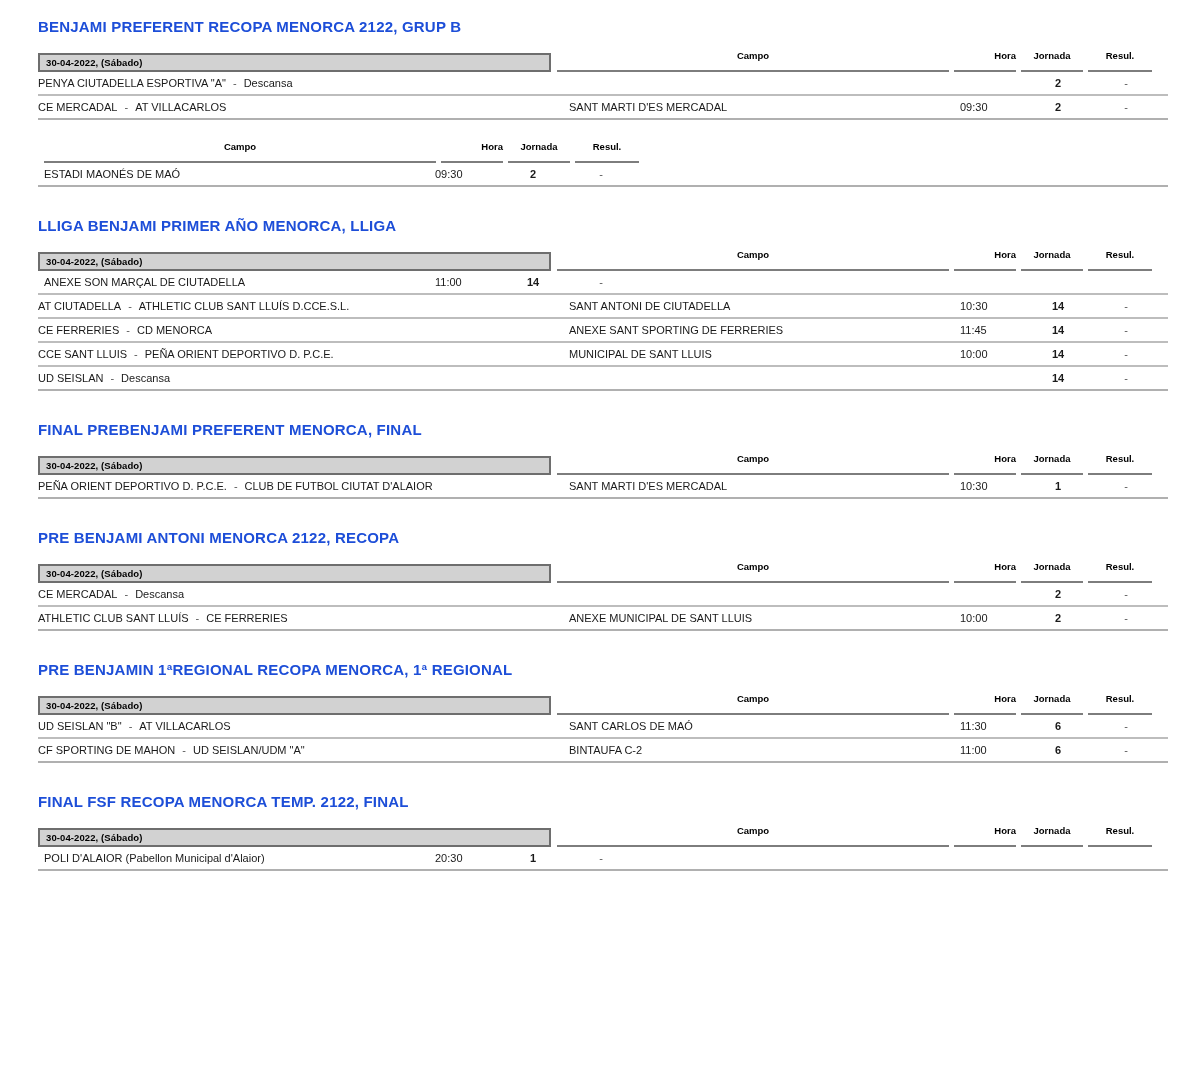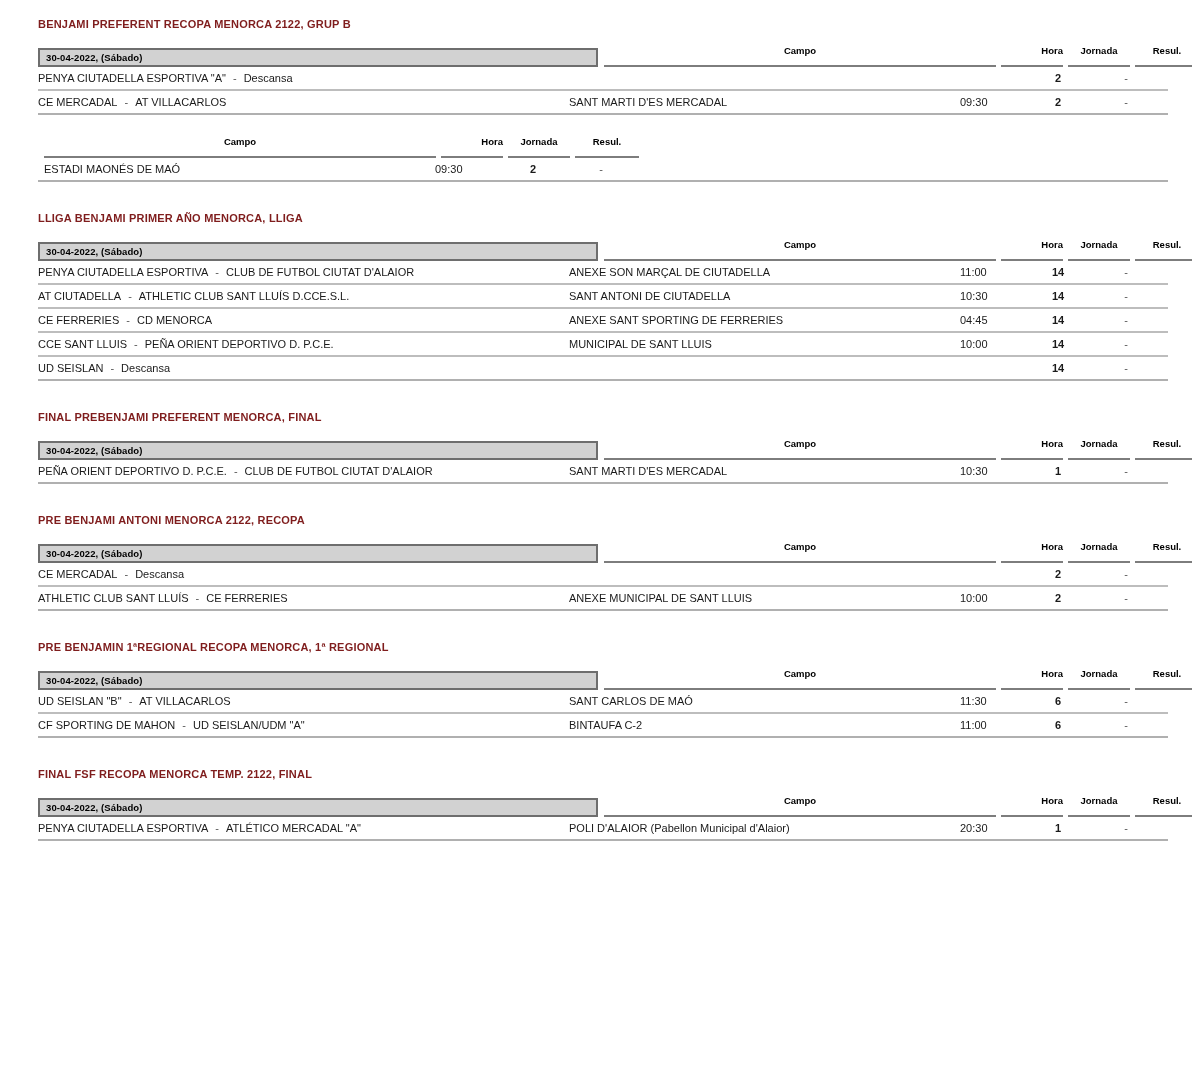--- a/index.html
+++ b/index.html
@@ -21,43 +21,43 @@
     width: 1192px;
     box-sizing: border-box;
     padding: 10px 24px 0 38px;
   }
 
   
   .competition {
     margin-bottom: 4px;
   }
   .competition-title {
-    font-size: 11px;
+    font-size: 15px;
     font-weight: bold;
     letter-spacing: 0.2px;
-    color: #7f1d1d;
+    color: #1d4ed8;
     margin: 0 0 16px 0;
     padding-top: 8px;
     white-space: nowrap;
   }
 
   
   .day-group {
     margin-bottom: 22px;
   }
 
   
   .hdr-row {
     display: flex;
     align-items: flex-end;
     width: 1130px;
     height: 21px;
   }
   .date-bar {
-    width: 560px;
+    width: 513px;
     height: 19px;
     box-sizing: border-box;
     background: #d2d2d2;
     border: 2px solid #6e6e6e;
     display: flex;
     align-items: center;
     padding-left: 6px;
     flex: 0 0 auto;
   }
   .date-bar-text {
@@ -201,37 +201,36 @@
             <div class="date-bar">
               <span class="date-bar-text">30-04-2022,  (Sábado)</span>
             </div>
             <div class="hdr-gap"></div>
             <div class="col-hdr col-campo">Campo</div>
             <div class="col-hdr col-hora">Hora</div>
             <div class="col-hdr col-jorn">Jornada</div>
             <div class="col-hdr col-res">Resul.</div>
           </div>
           <div class="match-row">
-            <div class="cell cell-teams"><span>PENYA CIUTADELLA ESPORTIVA</span><span class="team-sep">-</span><span>CLUB DE FUTBOL CIUTAT D'ALAIOR</span></div>
             <div class="cell cell-campo">ANEXE SON MARÇAL DE CIUTADELLA</div>
             <div class="cell cell-hora">11:00</div>
             <div class="cell cell-jorn">14</div>
             <div class="cell cell-res">-</div>
           </div>
           <div class="match-row">
             <div class="cell cell-teams"><span>AT CIUTADELLA</span><span class="team-sep">-</span><span>ATHLETIC CLUB SANT LLUÍS D.CCE.S.L.</span></div>
             <div class="cell cell-campo">SANT ANTONI DE CIUTADELLA</div>
             <div class="cell cell-hora">10:30</div>
             <div class="cell cell-jorn">14</div>
             <div class="cell cell-res">-</div>
           </div>
           <div class="match-row">
             <div class="cell cell-teams"><span>CE FERRERIES</span><span class="team-sep">-</span><span>CD MENORCA</span></div>
             <div class="cell cell-campo">ANEXE SANT SPORTING DE FERRERIES</div>
-            <div class="cell cell-hora">04:45</div>
+            <div class="cell cell-hora">11:45</div>
             <div class="cell cell-jorn">14</div>
             <div class="cell cell-res">-</div>
           </div>
           <div class="match-row">
             <div class="cell cell-teams"><span>CCE SANT LLUIS</span><span class="team-sep">-</span><span>PEÑA ORIENT DEPORTIVO D. P.C.E.</span></div>
             <div class="cell cell-campo">MUNICIPAL DE SANT LLUIS</div>
             <div class="cell cell-hora">10:00</div>
             <div class="cell cell-jorn">14</div>
             <div class="cell cell-res">-</div>
           </div>
@@ -331,21 +330,20 @@
             <div class="date-bar">
               <span class="date-bar-text">30-04-2022,  (Sábado)</span>
             </div>
             <div class="hdr-gap"></div>
             <div class="col-hdr col-campo">Campo</div>
             <div class="col-hdr col-hora">Hora</div>
             <div class="col-hdr col-jorn">Jornada</div>
             <div class="col-hdr col-res">Resul.</div>
           </div>
           <div class="match-row last">
-            <div class="cell cell-teams"><span>PENYA CIUTADELLA ESPORTIVA</span><span class="team-sep">-</span><span>ATLÉTICO MERCADAL "A"</span></div>
             <div class="cell cell-campo">POLI D'ALAIOR (Pabellon Municipal d'Alaior)</div>
             <div class="cell cell-hora">20:30</div>
             <div class="cell cell-jorn">1</div>
             <div class="cell cell-res">-</div>
           </div>
         </div>
       </div>
     </div>
 </div>
 

